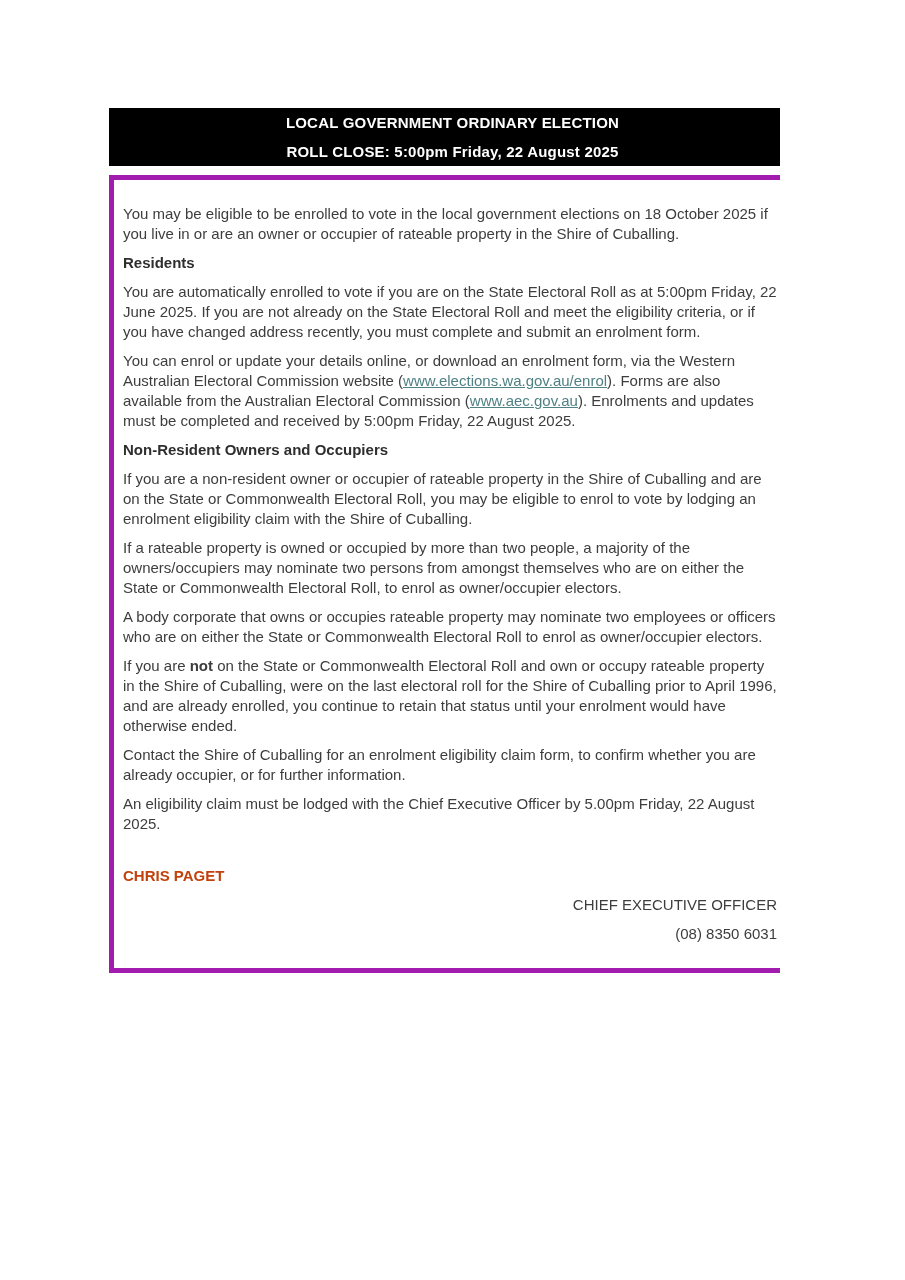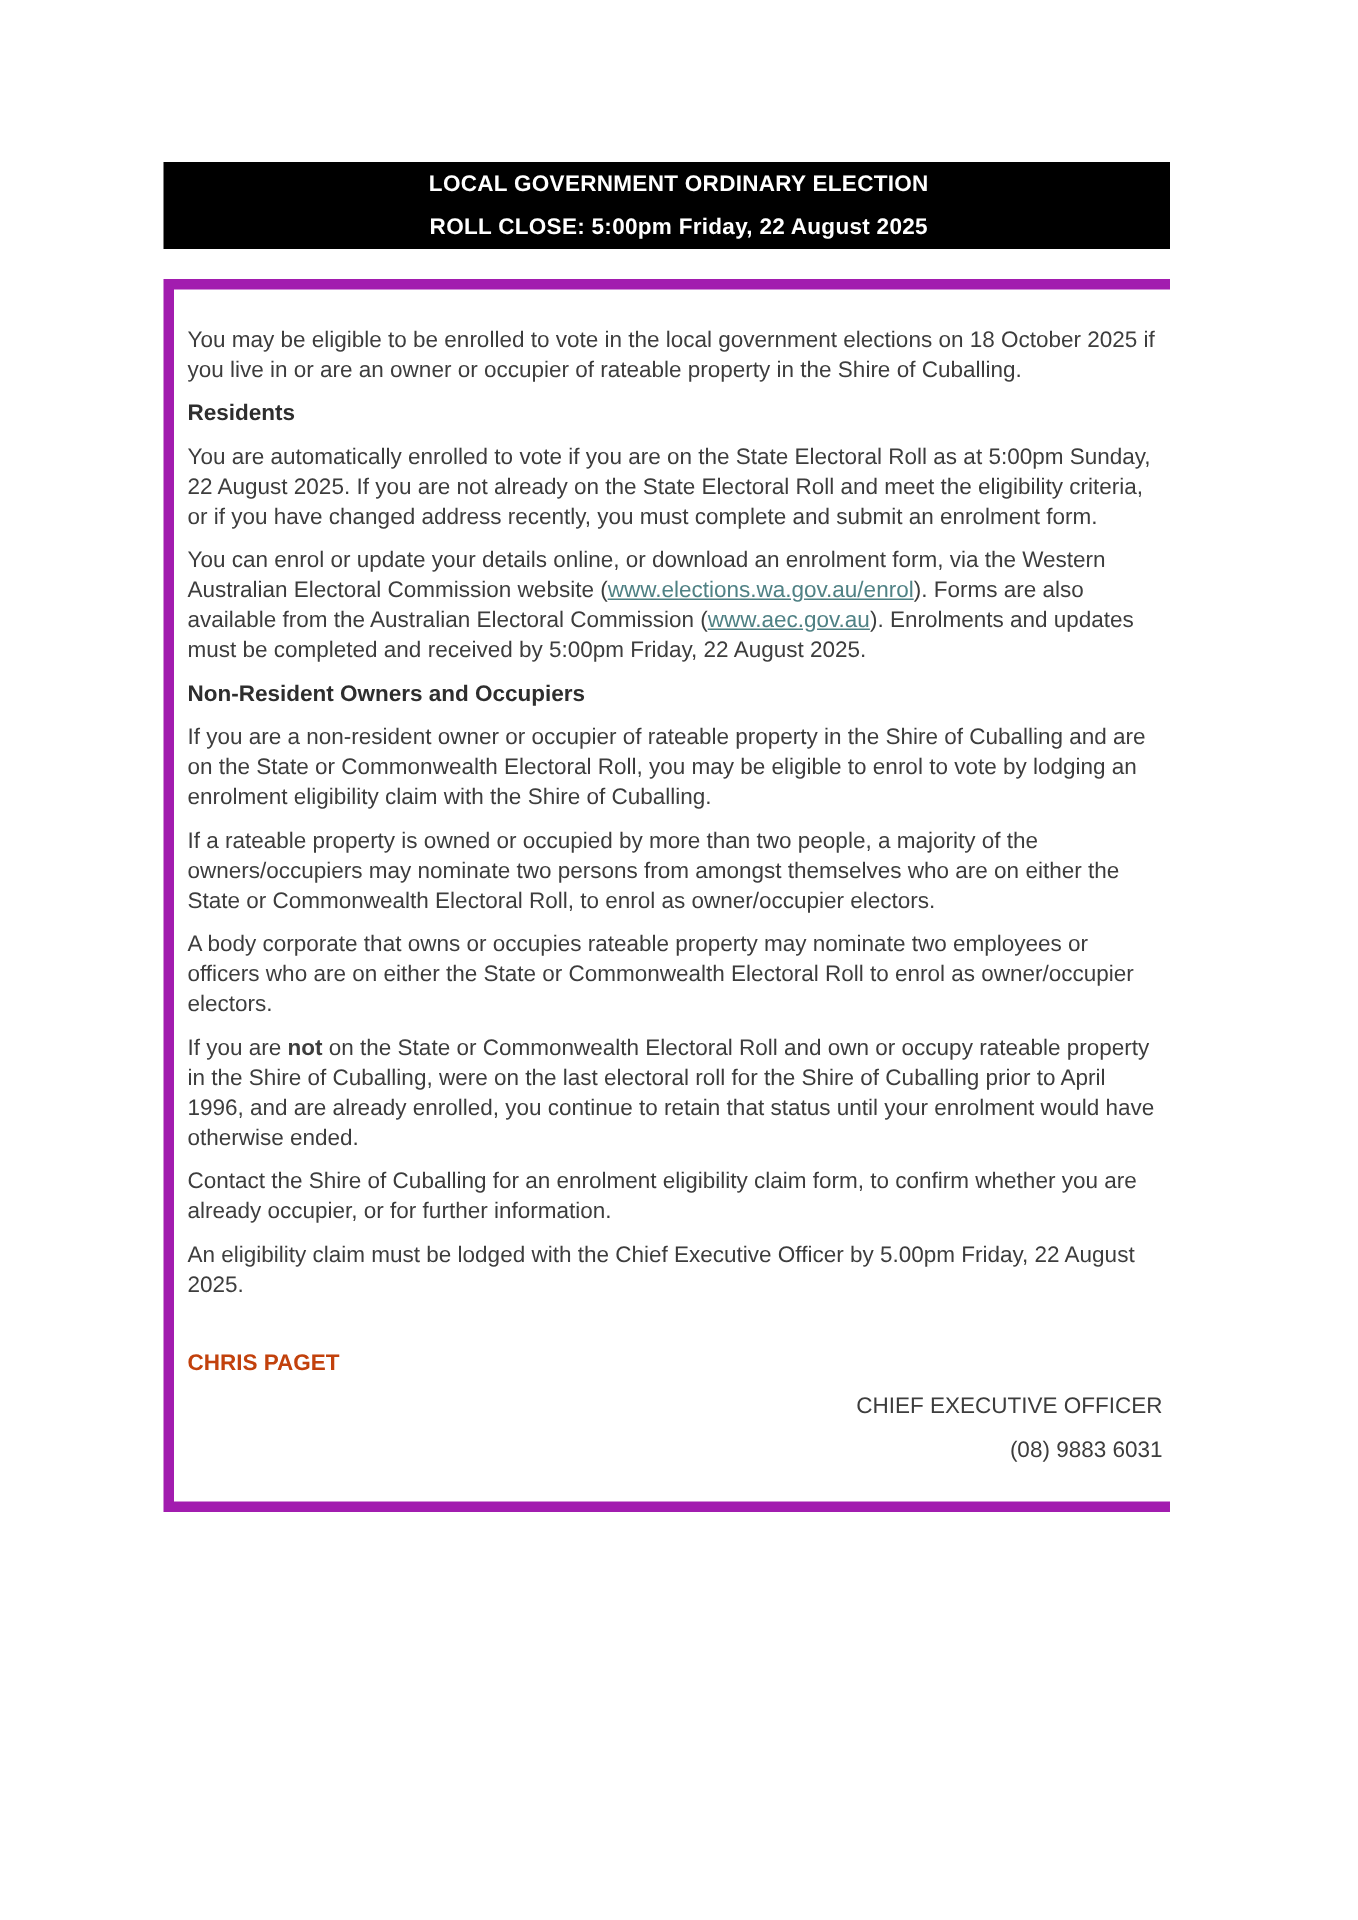--- a/index.html
+++ b/index.html
@@ -30,22 +30,22 @@
   .notice-header .hline {
     font-weight: bold;
     font-size: 15px;
     line-height: 29px;
     letter-spacing: 0.2px;
   }
   .notice-header .hline.small {
     font-size: 14px;
   }
   .doc-body {
-    margin-top: 20px;
-    border: 7px solid #a21caf;
+    margin-top: 9px;
+    border: 5px solid #a21caf;
     box-sizing: border-box;
     padding: 24px 14px 24px 9px;
     color: #3d3d3d;
     font-size: 15px;
     line-height: 20px;
   }
   .doc-body p {
     margin: 0 0 9px 0;
   }
   .doc-body .heading {
@@ -84,37 +84,37 @@
       <div class="hline">LOCAL GOVERNMENT ORDINARY ELECTION</div>
       <div class="hline">ROLL CLOSE: 5:00pm Friday, 22 August 2025</div>
     </div>
 
     <div class="doc-body">
 
       <p>You may be eligible to be enrolled to vote in the local government elections on 18&nbsp;October&nbsp;2025 if you live in or are an owner or occupier of rateable property in the Shire of Cuballing.</p>
 
       <div class="heading">Residents</div>
 
-      <p>You are automatically enrolled to vote if you are on the State Electoral Roll as at 5:00pm Sunday, 22 August 2025. If you are not already on the State Electoral Roll and meet the eligibility criteria, or if you have changed address recently, you must complete and submit an enrolment form.</p>
+      <p>You are automatically enrolled to vote if you are on the State Electoral Roll as at 5:00pm Friday, 22 June 2025. If you are not already on the State Electoral Roll and meet the eligibility criteria, or if you have changed address recently, you must complete and submit an enrolment form.</p>
 
       <p><span>You can enrol or update your details online, or download an enrolment form, via the Western Australian Electoral Commission website (</span><a href="#">www.elections.wa.gov.au/enrol</a><span>). Forms are also available from the Australian Electoral Commission (</span><a href="#">www.aec.gov.au</a><span>). Enrolments and updates must be completed and received by 5:00pm Friday, 22 August 2025.</span></p>
 
       <div class="heading">Non-Resident Owners and Occupiers</div>
 
       <p>If you are a non-resident owner or occupier of rateable property in the Shire of Cuballing and are on the State or Commonwealth Electoral Roll, you may be eligible to enrol to vote by lodging an enrolment eligibility claim with the Shire of Cuballing.</p>
 
       <p>If a rateable property is owned or occupied by more than two people, a majority of the owners/occupiers may nominate two persons from amongst themselves who are on either the State or Commonwealth Electoral Roll, to enrol as owner/occupier electors.</p>
 
       <p>A body corporate that owns or occupies rateable property may nominate two employees or officers who are on either the State or Commonwealth Electoral Roll to enrol as owner/occupier electors.</p>
 
       <p><span>If you are </span><span class="bold">not</span><span> on the State or Commonwealth Electoral Roll and own or occupy rateable property in the Shire of Cuballing, were on the last electoral roll for the Shire of Cuballing prior to April 1996, and are already enrolled, you continue to retain that status until your enrolment would have otherwise ended.</span></p>
 
       <p>Contact the Shire of Cuballing for an enrolment eligibility claim form, to confirm whether you are already occupier, or for further information.</p>
 
       <p>An eligibility claim must be lodged with the Chief Executive Officer by 5.00pm Friday, 22 August 2025.</p>
 
       <p class="sig-name">CHRIS PAGET</p>
       <p class="sig-line">CHIEF EXECUTIVE OFFICER</p>
-      <p class="sig-line last">(08) 9883 6031</p>
+      <p class="sig-line last">(08) 8350 6031</p>
 
     </div>
   </div>
 </div>
 
 </body></html>

